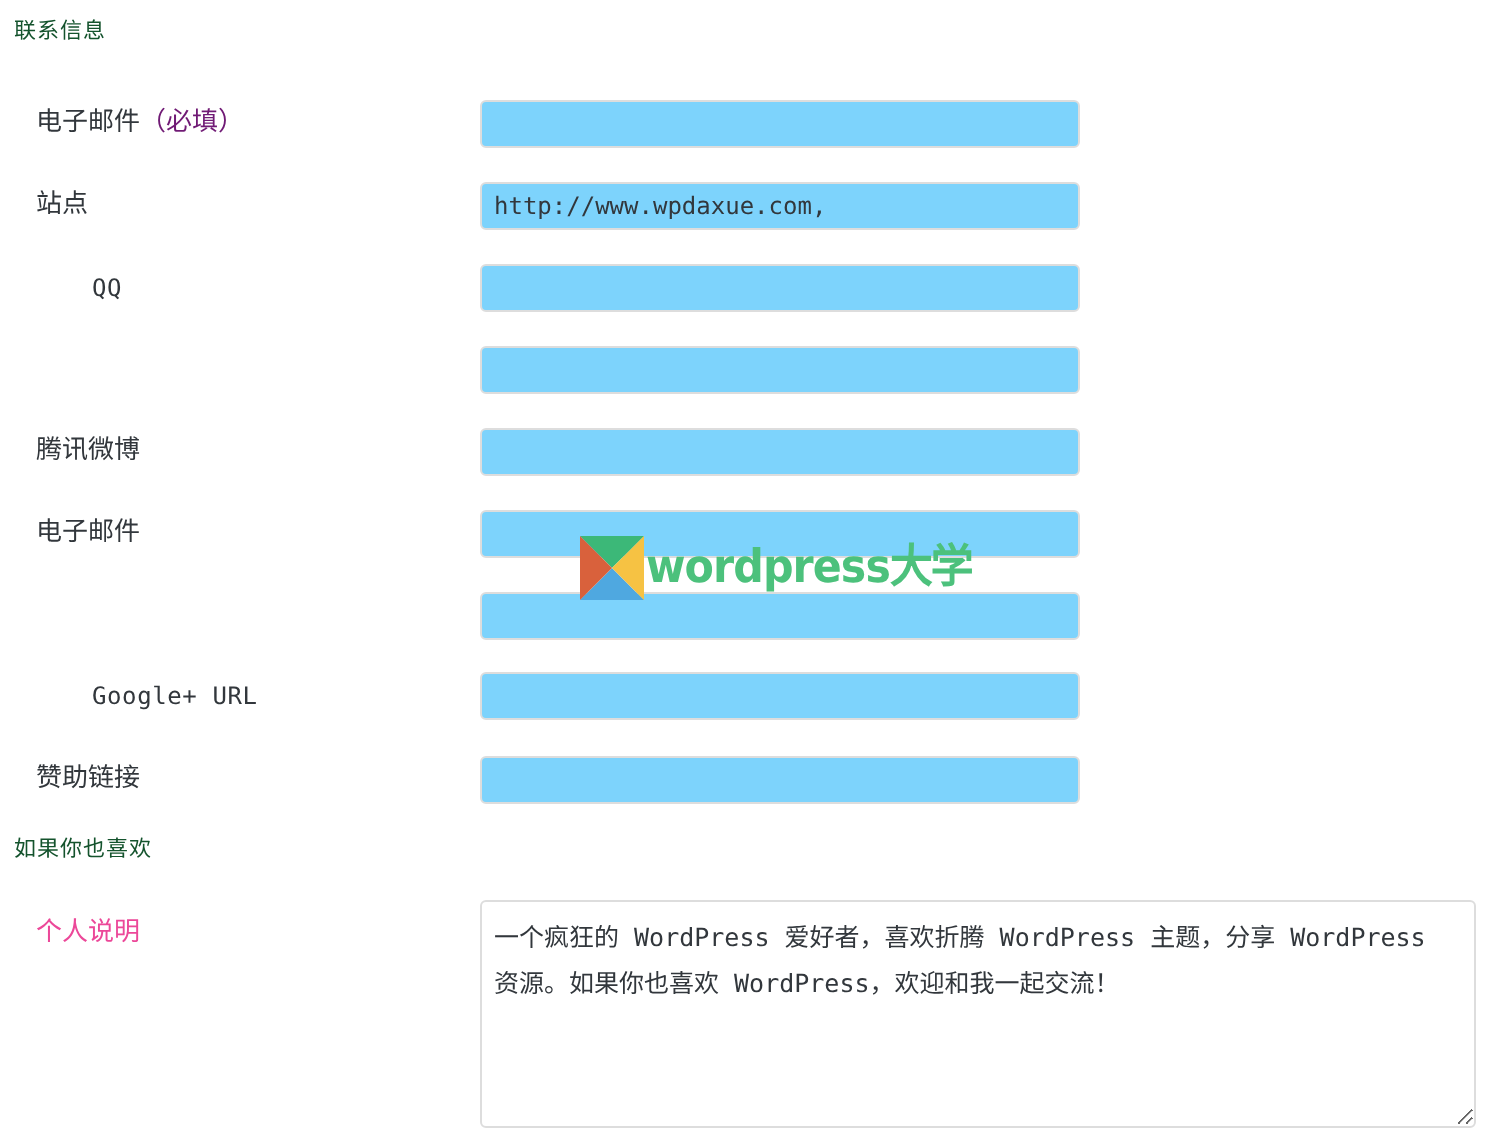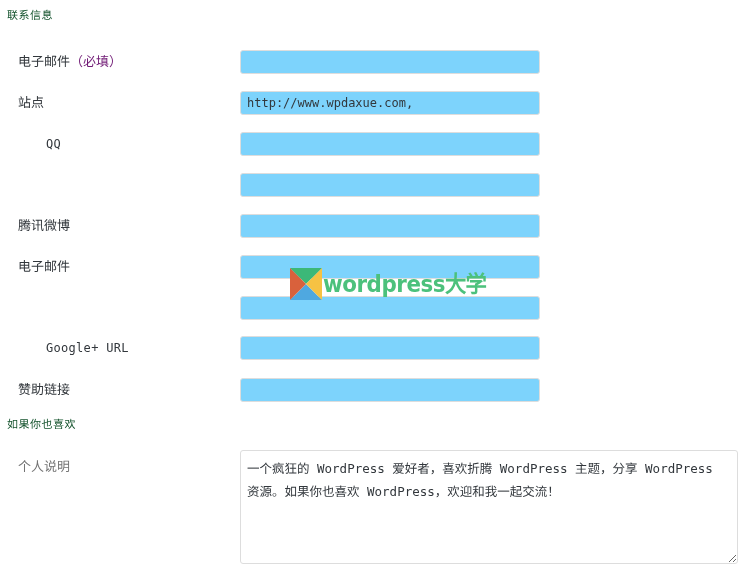--- a/index.html
+++ b/index.html
@@ -88,21 +88,21 @@
   }
   input.text-input::placeholder { color: #bbbbbb; }
 
   
   #row-bio-label {
     position: absolute;
     left: 18px;
     top: 457px;
     line-height: 20px;
     font-size: 13px;
-    color: #737373;
+    color: #ec4899;
     white-space: nowrap;
   }
   #bio-textarea-wrap {
     position: absolute;
     left: 240px;
     top: 450px;
   }
   textarea.bio-textarea {
     box-sizing: border-box;
     width: 498px;

